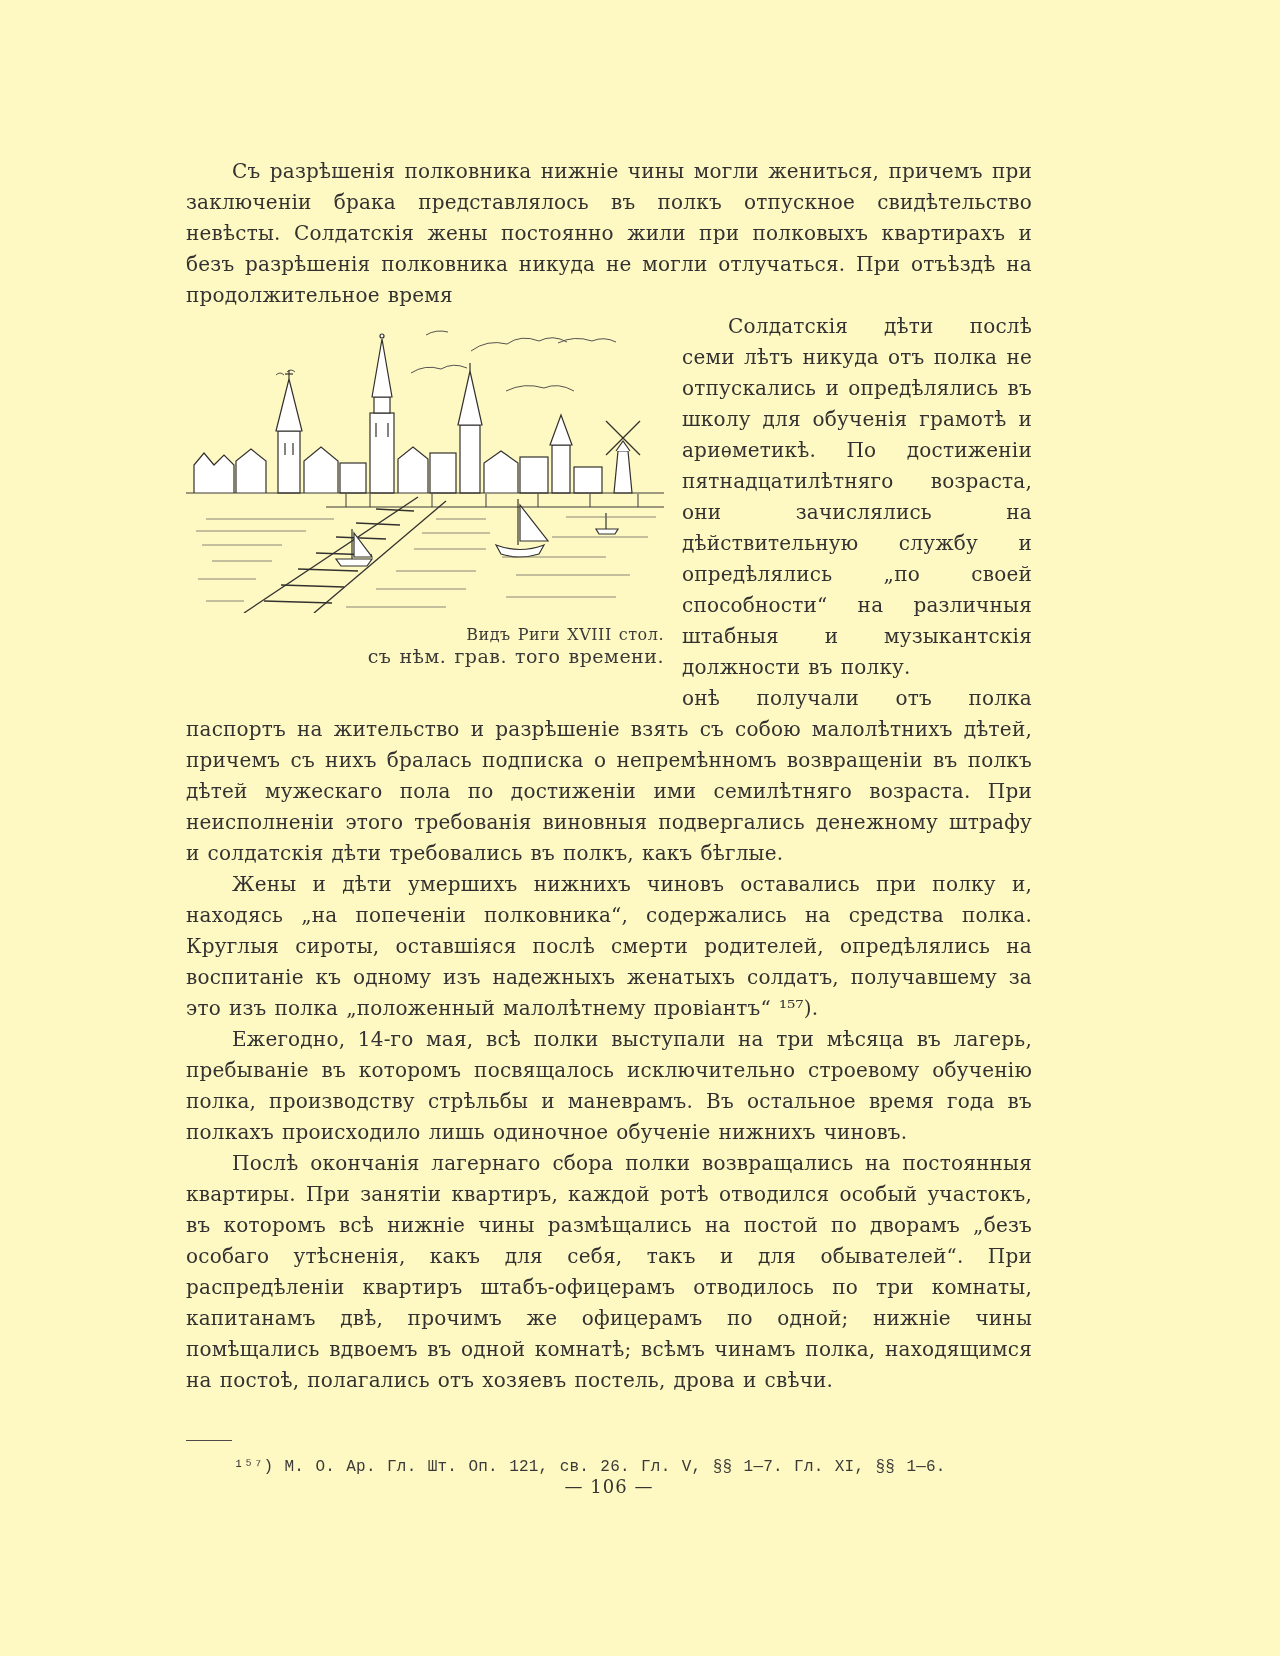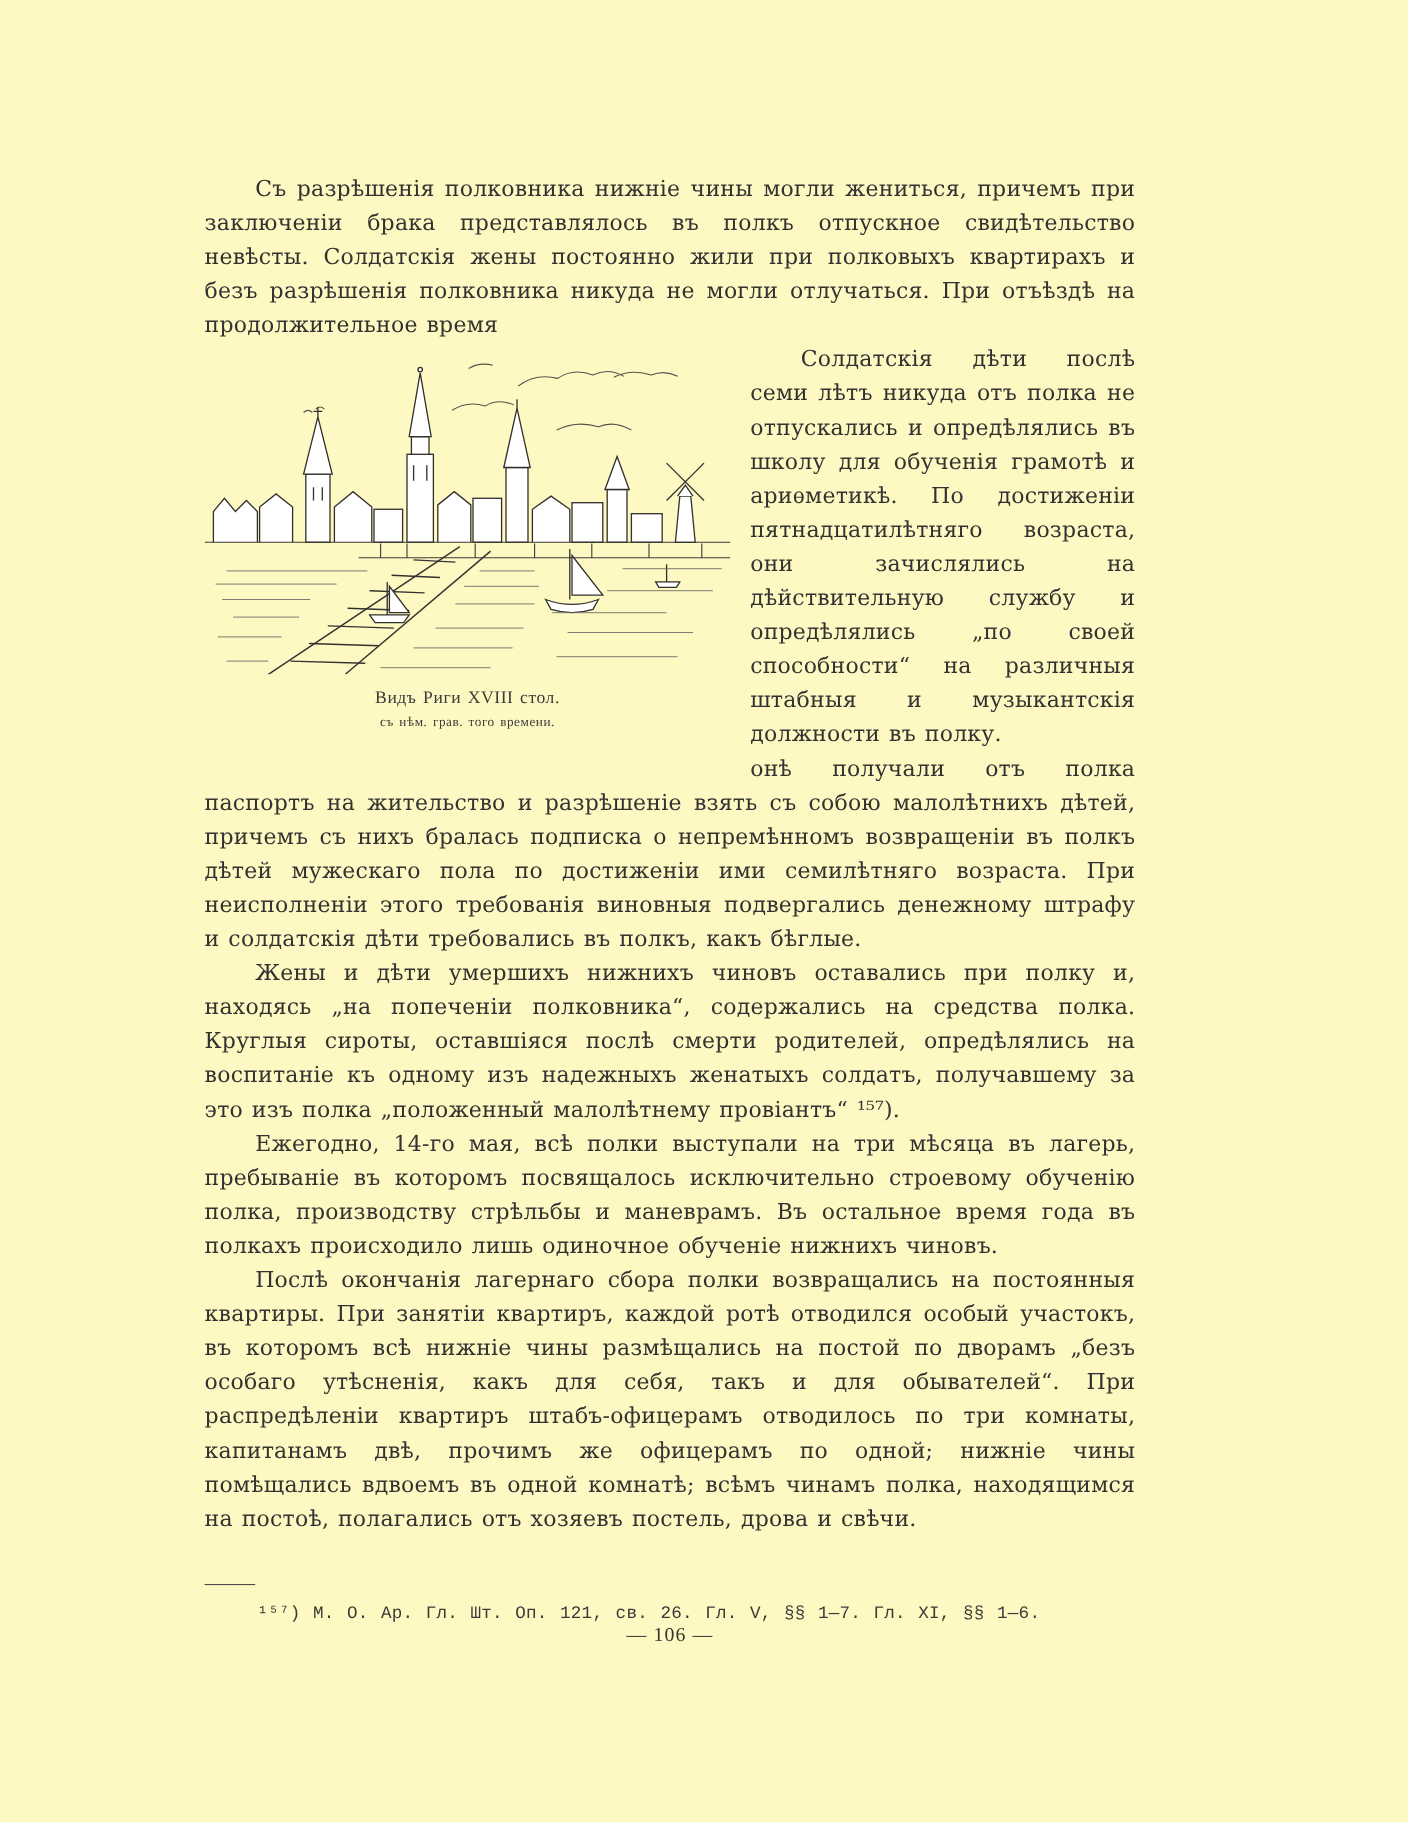--- a/index.html
+++ b/index.html
@@ -39,32 +39,31 @@
     width: 478px;
     margin: 2px 18px 48px 0;
     padding: 0;
   }
   figure.engraving svg {
     display: block;
     width: 478px;
     height: 300px;
   }
   figcaption {
-    text-align: center;
+    text-align: right;
     margin-top: 12px;
     color: #3b3a38;
     letter-spacing: 0.5px;
-    font-family: Liberation Serif, serif;
   }
   .caption-l1 {
     font-size: 16px;
     line-height: 20px;
   }
   .caption-l2 {
-    font-size: 12px;
+    font-size: 19px;
     line-height: 17px;
     margin-top: 3px;
   }
   .wrap {
     display: flow-root;
   }
   .footnote-rule {
     width: 46px;
     height: 0;
     border-top: 1.6px solid #4c4b49;
@@ -83,21 +82,20 @@
   }
   .page-number {
     position: absolute;
     left: 186px;
     top: 1476px;
     width: 846px;
     text-align: center;
     font-size: 18px;
     letter-spacing: 1px;
     color: #34332f;
-    font-family: Liberation Serif, serif;
   }
 </style>
 </head>
 <body>
 
 <div class="page">
   <div class="text-block">
 
     <p class="para">Съ разрѣшенія полковника нижніе чины могли жениться, причемъ при заключеніи брака представлялось въ полкъ отпускное свидѣтельство невѣсты. Солдатскія жены постоянно жили при полковыхъ квартирахъ и безъ разрѣшенія полковника никуда не могли отлучаться. При отъѣздѣ на продолжительное время</p>
 

